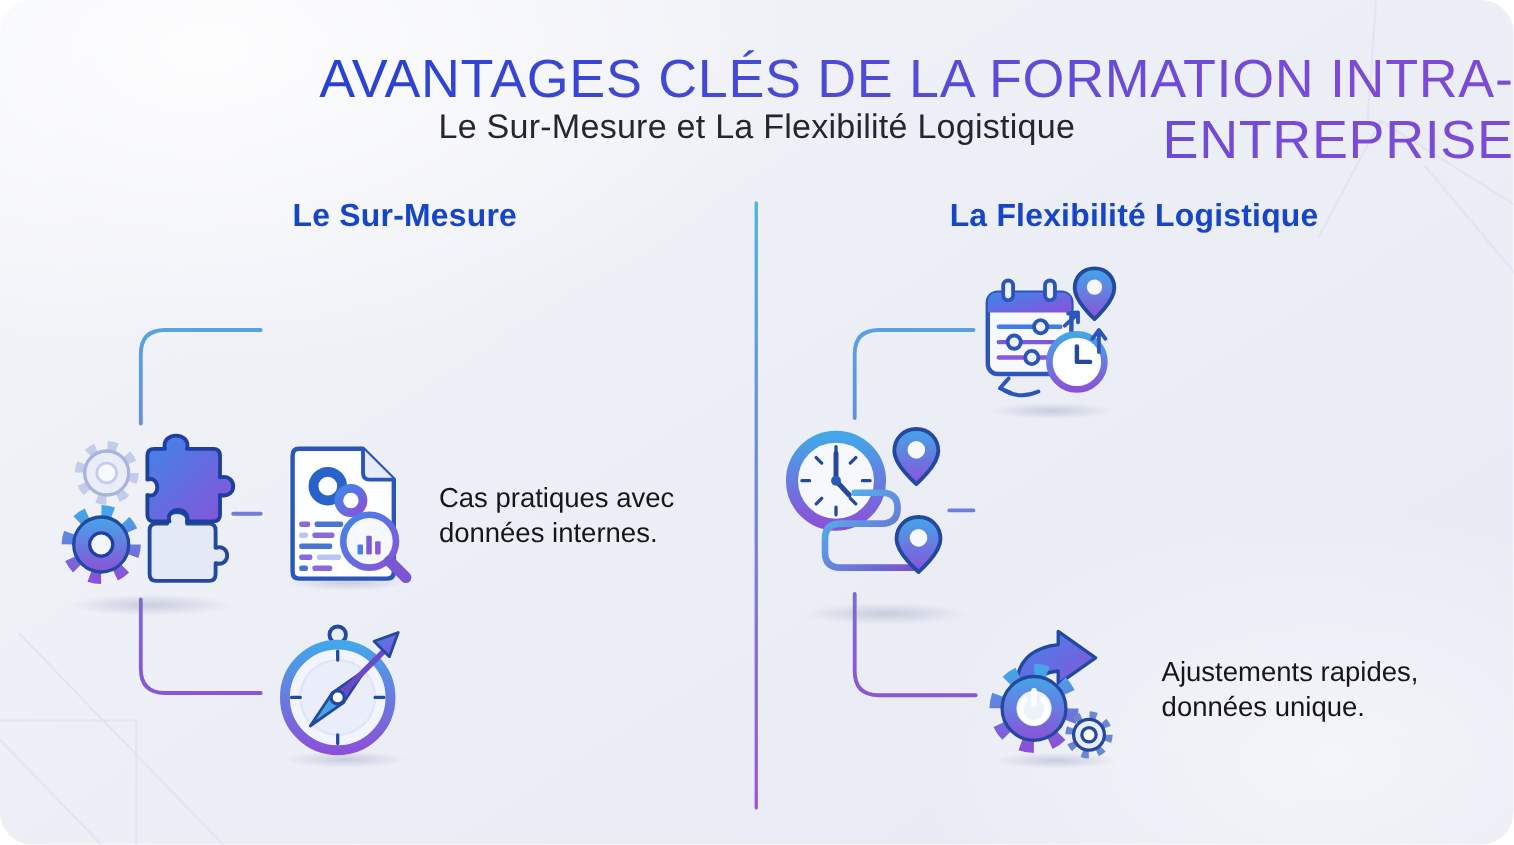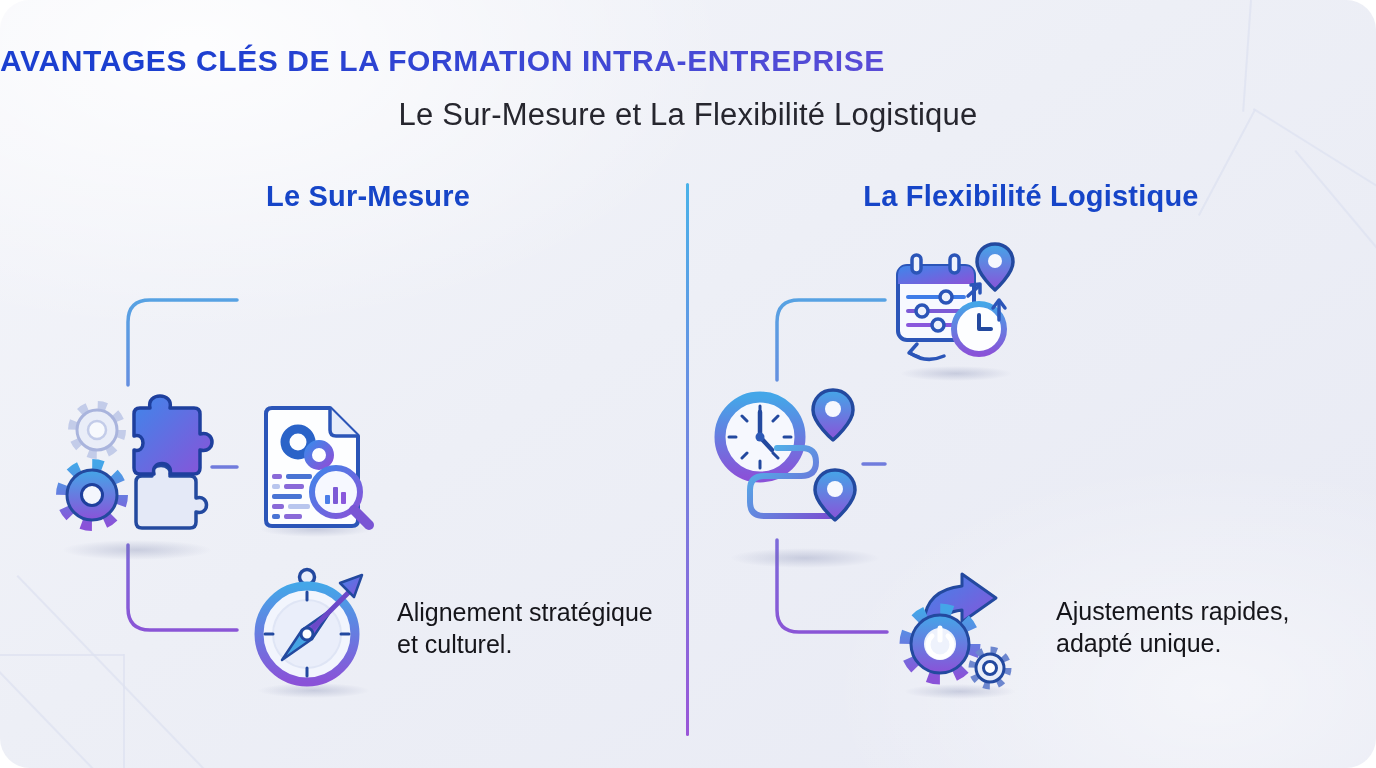--- a/index.html
+++ b/index.html
@@ -5,22 +5,22 @@
   html,body{margin:0;padding:0;background:#ffffff;}
   body{font-family:"Liberation Sans",sans-serif;-webkit-font-smoothing:antialiased;}
   .canvas{position:relative;width:1376px;height:768px;border-radius:30px;overflow:hidden;
     background:
       radial-gradient(900px 480px at 14% 6%, rgba(255,255,255,.85) 0%, rgba(255,255,255,0) 60%),
       radial-gradient(700px 420px at 88% 90%, rgba(255,255,255,.5) 0%, rgba(255,255,255,0) 55%),
       linear-gradient(148deg,#f4f5fa 0%,#edeff6 45%,#e8eaf4 100%);}
   
   .dl{position:absolute;background:#dde1f0;opacity:.75;transform-origin:0 0;}
   
-  .title{position:absolute;top:44px;left:0;width:100%;margin:0;text-align:left;
-    font-size:30px;font-weight:700;letter-spacing:.6px;
+  .title{position:absolute;top:44px;left:0;width:100%;margin:0;text-align:right;
+    font-size:49px;font-weight:400;letter-spacing:.6px;
     background:linear-gradient(90deg,#1b3fd0 12%,#4d4bd6 55%,#7b4bd8 88%);
     -webkit-background-clip:text;background-clip:text;color:transparent;}
   .subtitle{position:absolute;top:97px;left:0;width:100%;margin:0;text-align:center;
     font-size:31px;font-weight:500;color:#26262e;letter-spacing:.2px;}
   .col-heading{position:absolute;top:180px;margin:0;font-size:29px;font-weight:700;
     color:#1645c8;text-align:center;letter-spacing:.2px;}
   .col-heading.left{left:218px;width:300px;}
   .col-heading.right{left:856px;width:350px;}
   .divider{position:absolute;left:686px;top:183px;width:3px;height:553px;border-radius:2px;
     background:linear-gradient(180deg,#49b2e9,#9a55d8);}
@@ -142,39 +142,39 @@
           <rect x="40" y="102" width="22" height="5" rx="2" fill="#b9c6ee"></rect>
         <rect x="24" y="112" width="8" height="5" rx="2" fill="#4a74d4"></rect>
           <rect x="36" y="112" width="18" height="5" rx="2" fill="#8a6ad8"></rect>
       </g>
       <circle cx="88" cy="90" r="24" fill="#f6f8ff" stroke="url(#gBP)" stroke-width="6"></circle>
       <rect x="77" y="93" width="5" height="9" rx="1" fill="#4a7de8"></rect>
       <rect x="85" y="85" width="5" height="17" rx="1" fill="#7c5ad6"></rect>
       <rect x="93" y="90" width="5" height="12" rx="1" fill="#8a58dc"></rect>
       <line x1="106" y1="108" x2="121" y2="123" stroke="#7a55d4" stroke-width="10" stroke-linecap="round"></line>
     </svg>
+    <p class="item-text">Cas pratiques avec
+données internes.</p>
   </div>
 
   <div class="item" style="left:246px;top:561px">
     <div class="shadow" style="left:12px;top:122px;width:112px;height:15px"></div>
     <svg class="icon" width="130" height="130" viewBox="0 0 130 130">
       <circle cx="61" cy="16" r="7.5" fill="#e9eefb" stroke="#23499f" stroke-width="3.5"></circle>
       <circle cx="61" cy="73" r="48" fill="#f2f5fd" stroke="url(#gBPv)" stroke-width="9"></circle>
       <circle cx="61" cy="73" r="34" fill="#eaeefa" stroke="#dfe5f5" stroke-width="2"></circle>
       <g stroke="#23499f" stroke-width="3" stroke-linecap="round">
         <path d="M61 31 V39 M61 107 V115 M19 73 H27 M95 73 H103"></path>
       </g>
       <path d="M86 48 L66 78 L56 69 Z" fill="#7a50d2" stroke="#23499f" stroke-width="2.5" stroke-linejoin="round"></path>
       <path d="M36 99 L56 69 L66 78 Z" fill="#46a4e4" stroke="#23499f" stroke-width="2.5" stroke-linejoin="round"></path>
       <line x1="68" y1="66" x2="102" y2="32" stroke="#6b49c8" stroke-width="5" stroke-linecap="round"></line>
       <path d="M94 22 L116 14 L108 36 Z" fill="url(#gBP)" stroke="#23499f" stroke-width="2.5" stroke-linejoin="round"></path>
       <circle cx="61" cy="73" r="6" fill="#ffffff" stroke="#23499f" stroke-width="3"></circle>
     </svg>
-    <p class="item-text">Alignement stratégique
-et culturel.</p>
   </div>
 
   <div class="item rcol" style="left:886px;top:240px">
     <div class="shadow" style="left:14px;top:126px;width:112px;height:15px"></div>
     <svg class="icon" width="130" height="130" viewBox="0 0 130 130">
       <rect x="12" y="26" width="76" height="74" rx="9" fill="#f7f9ff" stroke="#2b55b8" stroke-width="4"></rect>
       <path d="M12 35 Q12 26 21 26 H79 Q88 26 88 35 V44 H12 Z" fill="url(#gBP)"></path>
       <rect x="26" y="15" width="9" height="18" rx="4.5" fill="#eef2fc" stroke="#2b55b8" stroke-width="3.5"></rect>
       <rect x="64" y="15" width="9" height="18" rx="4.5" fill="#eef2fc" stroke="#2b55b8" stroke-width="3.5"></rect>
       <line x1="22" y1="57" x2="78" y2="57" stroke="#3f7ce8" stroke-width="4" stroke-linecap="round"></line>
@@ -206,16 +206,16 @@
       <circle cx="50" cy="84" r="34" fill="none" stroke="url(#gBPv)" stroke-width="13" stroke-dasharray="12 14.7"></circle>
       <circle cx="50" cy="84" r="29" fill="url(#gBPv)" stroke="#23499f" stroke-width="3"></circle>
       <circle cx="50" cy="84" r="16" fill="#eef2fc"></circle>
       <path d="M42 76 A 12 12 0 1 0 58 76" fill="none" stroke="#ffffff" stroke-width="5" stroke-linecap="round"></path>
       <path d="M50 68 V80" stroke="#ffffff" stroke-width="5" stroke-linecap="round"></path>
       <circle cx="100" cy="108" r="17" fill="none" stroke="#6d87cf" stroke-width="9" stroke-dasharray="6 7.35"></circle>
       <circle cx="100" cy="108" r="14" fill="#e8edf9" stroke="#23499f" stroke-width="3"></circle>
       <circle cx="100" cy="108" r="6.5" fill="#ffffff" stroke="#23499f" stroke-width="3"></circle>
     </svg>
     <p class="item-text">Ajustements rapides,
-adapté unique.</p>
+données unique.</p>
   </div>
 
 </div>
 
 </body></html>

